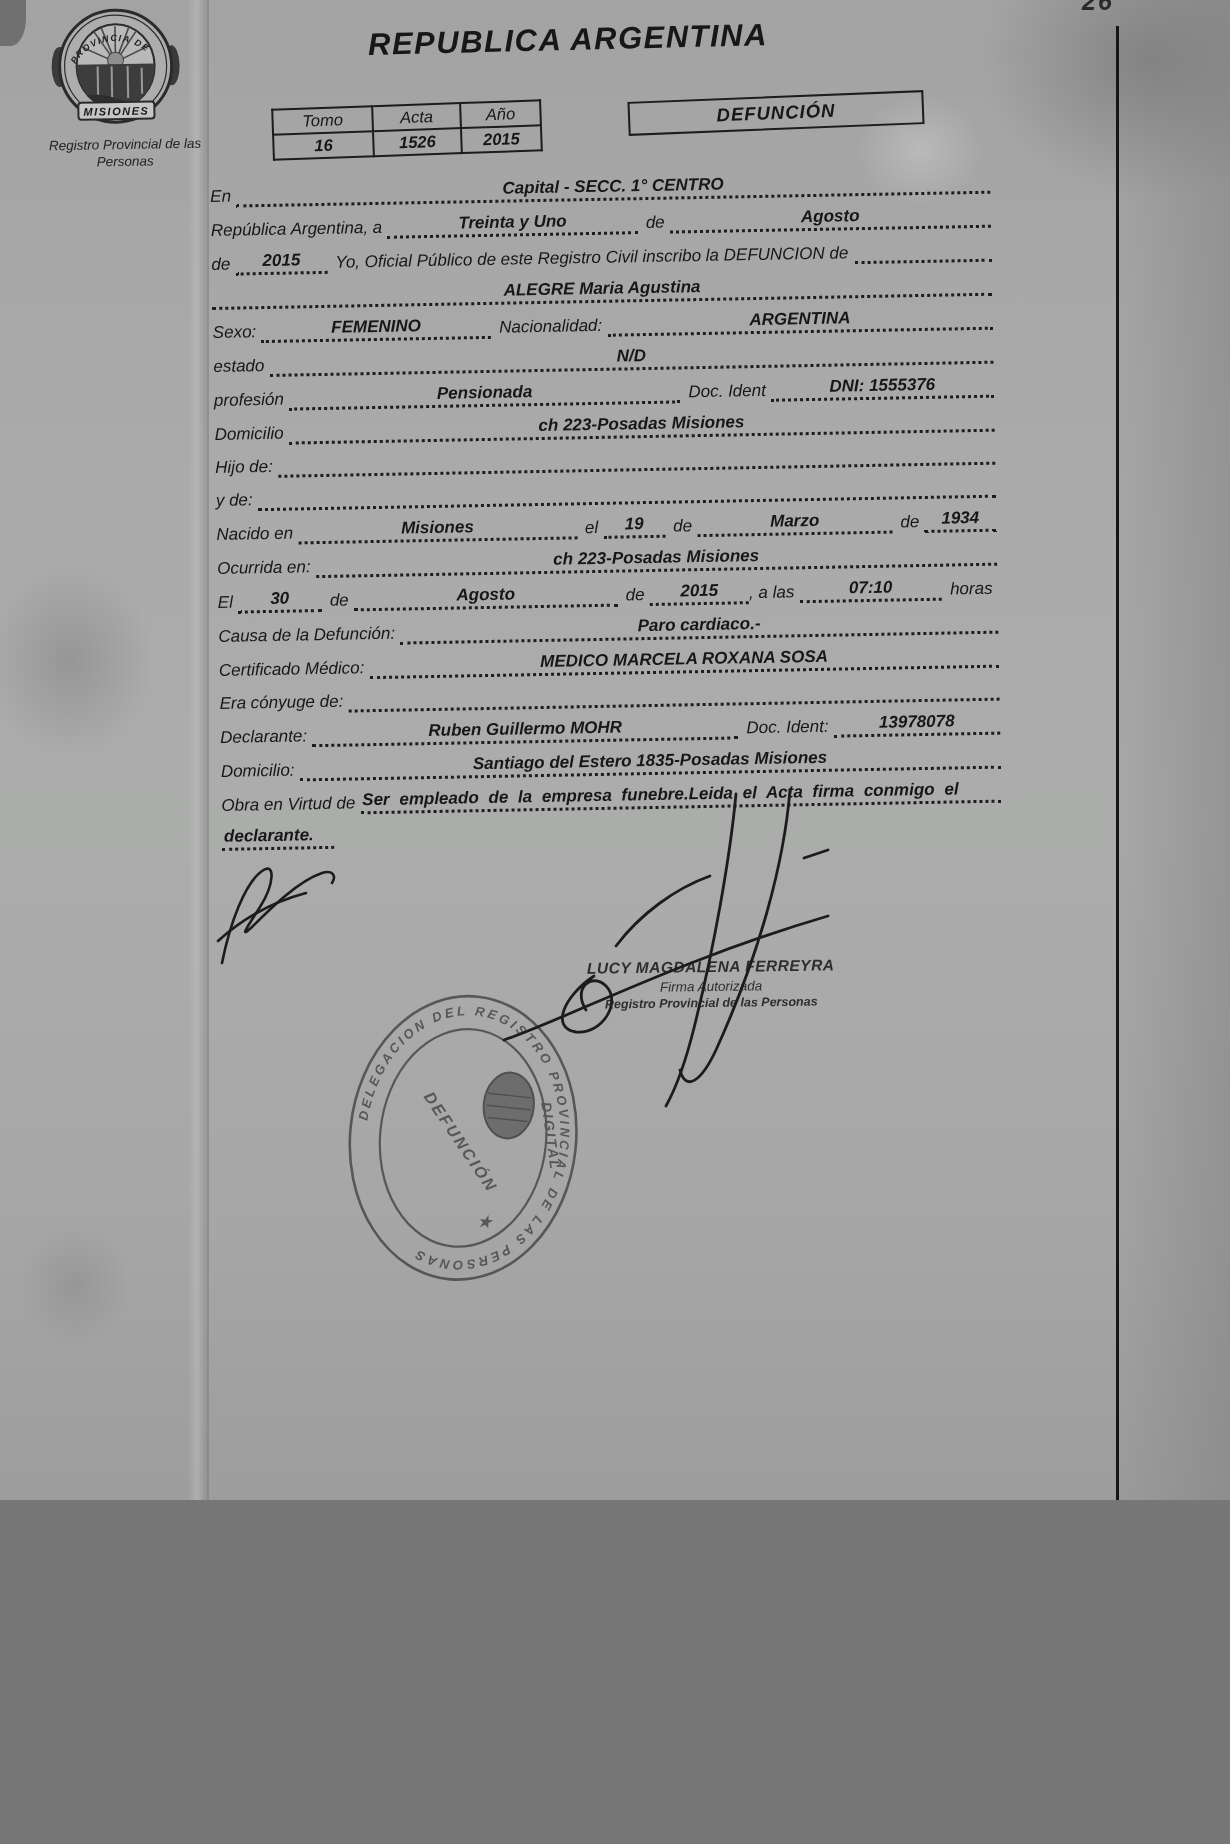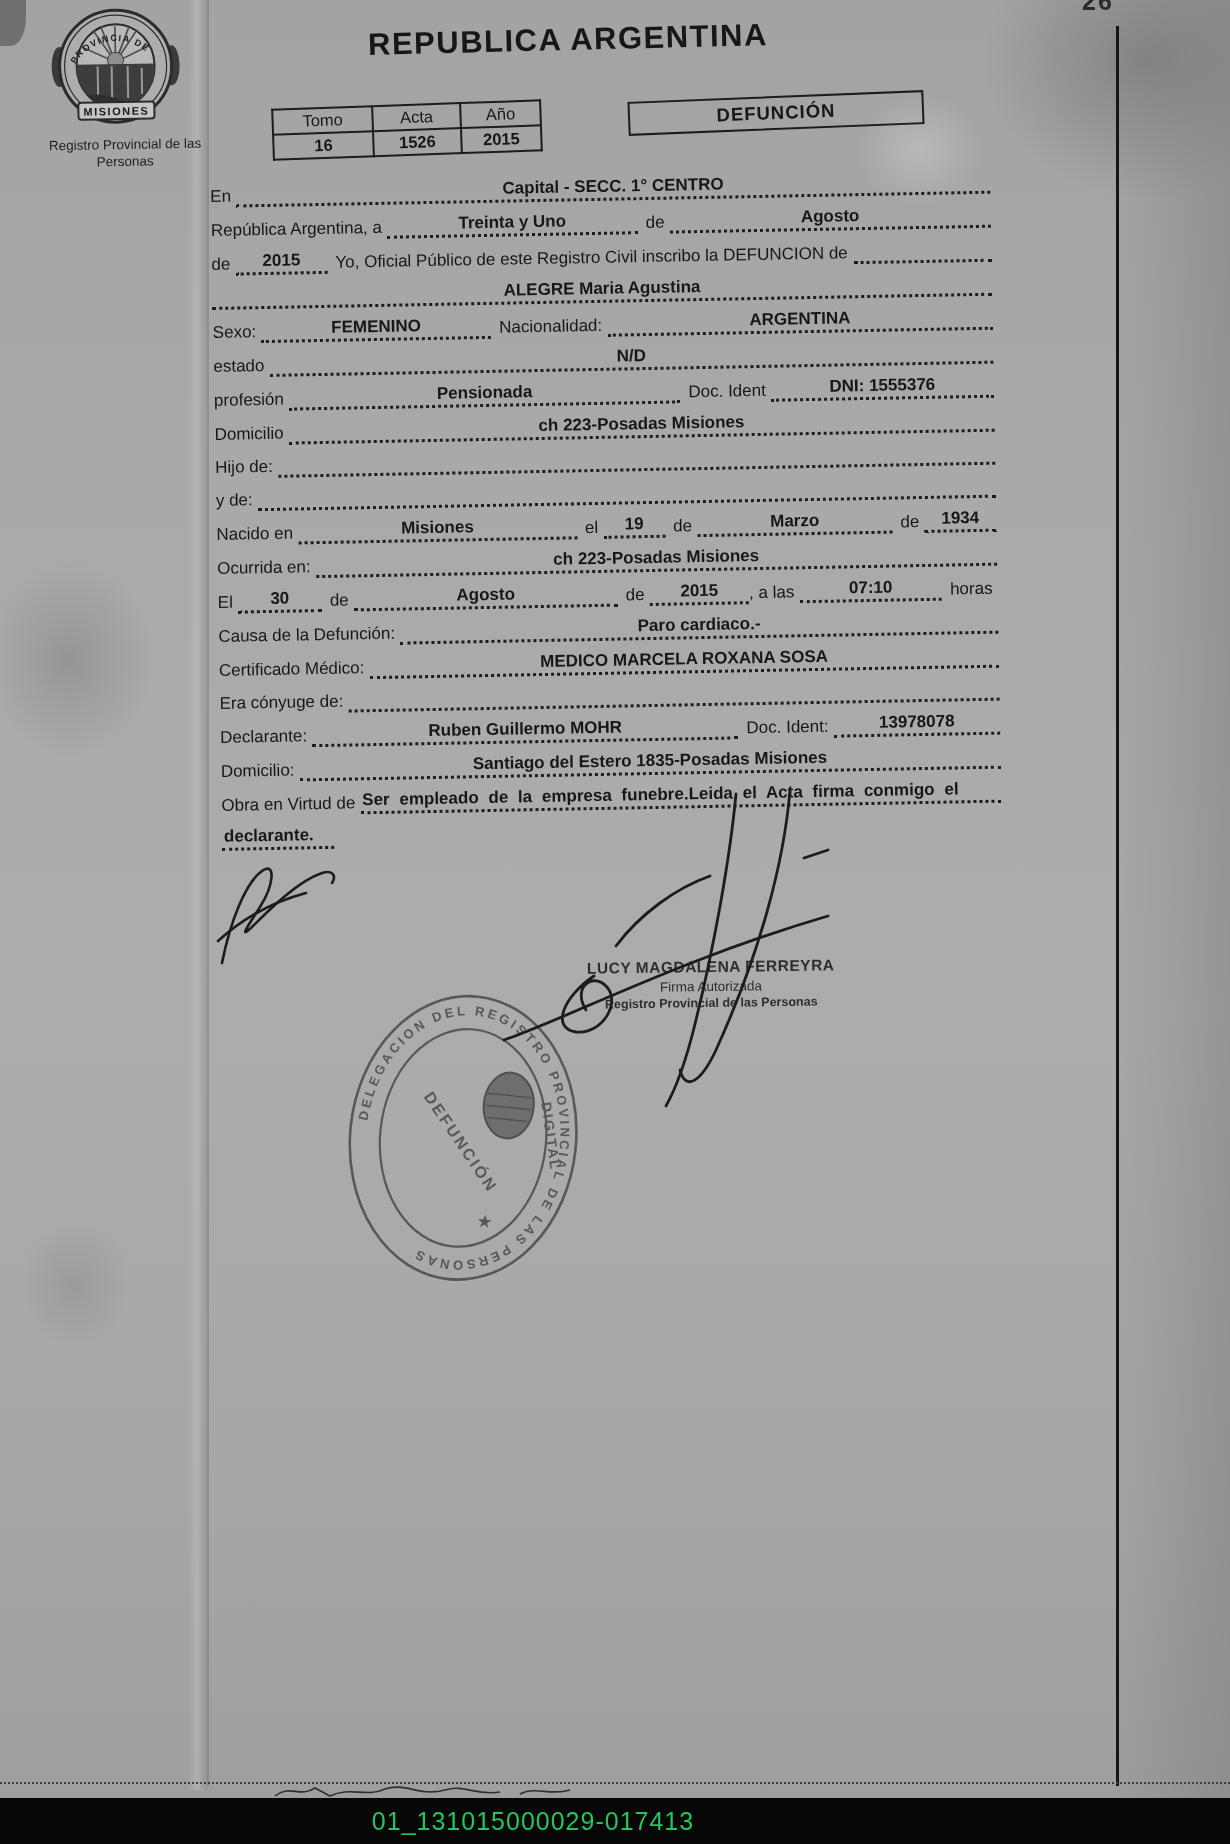--- a/index.html
+++ b/index.html
@@ -1,25 +1,25 @@
 <!DOCTYPE html>
 <html><head>
 <meta charset="utf-8">
 <style>
   html,body{margin:0;padding:0;background:#777;}
   *{box-sizing:border-box;}
   .scan{
-    position:relative;width:1230px;height:1844px;overflow:hidden;
+    position:relative;width:1230px;height:1500px;overflow:hidden;
     background:
       radial-gradient(240px 200px at 1150px 60px, rgba(90,90,90,.45), transparent 70%),
       radial-gradient(120px 140px at 70px 660px, rgba(110,110,110,.35), transparent 70%),
       radial-gradient(90px 80px at 920px 150px, rgba(205,205,205,.5), transparent 70%),
       radial-gradient(80px 90px at 75px 1285px, rgba(120,120,120,.3), transparent 70%),
       linear-gradient(180deg,#a3a3a3 0%,#a9a9a9 25%,#abadab 55%,#a6a6a6 82%,#9d9d9d 100%);
-    font-family:"Liberation Sans", sans-serif;color:#171717;
+    font-family:"Liberation Sans", sans-serif;color:#171717;font-style:italic;
   }
   .abs{position:absolute;}
   
   .corner-blob{left:0;top:0;width:26px;height:46px;background:#5f5f5f;border-radius:0 0 60% 0;opacity:.75;}
   .crease{left:188px;top:0;width:20px;height:1790px;background:linear-gradient(90deg,transparent,#bebebe 45%,#8d8d8d 90%,transparent);opacity:.55;}
   .crease-line{left:207px;top:0;width:2px;height:1786px;background:#787878;opacity:.5;}
   .right-line{left:1116px;top:26px;width:3px;height:1760px;background:#161616;}
   .right-strip{left:1119px;top:0;width:111px;height:1798px;background:linear-gradient(90deg,rgba(140,140,140,.15),rgba(125,125,125,.5));}
   .corner-num{left:1082px;top:-13px;font-size:25px;font-weight:bold;color:#2a2a2a;letter-spacing:2px;}
   

